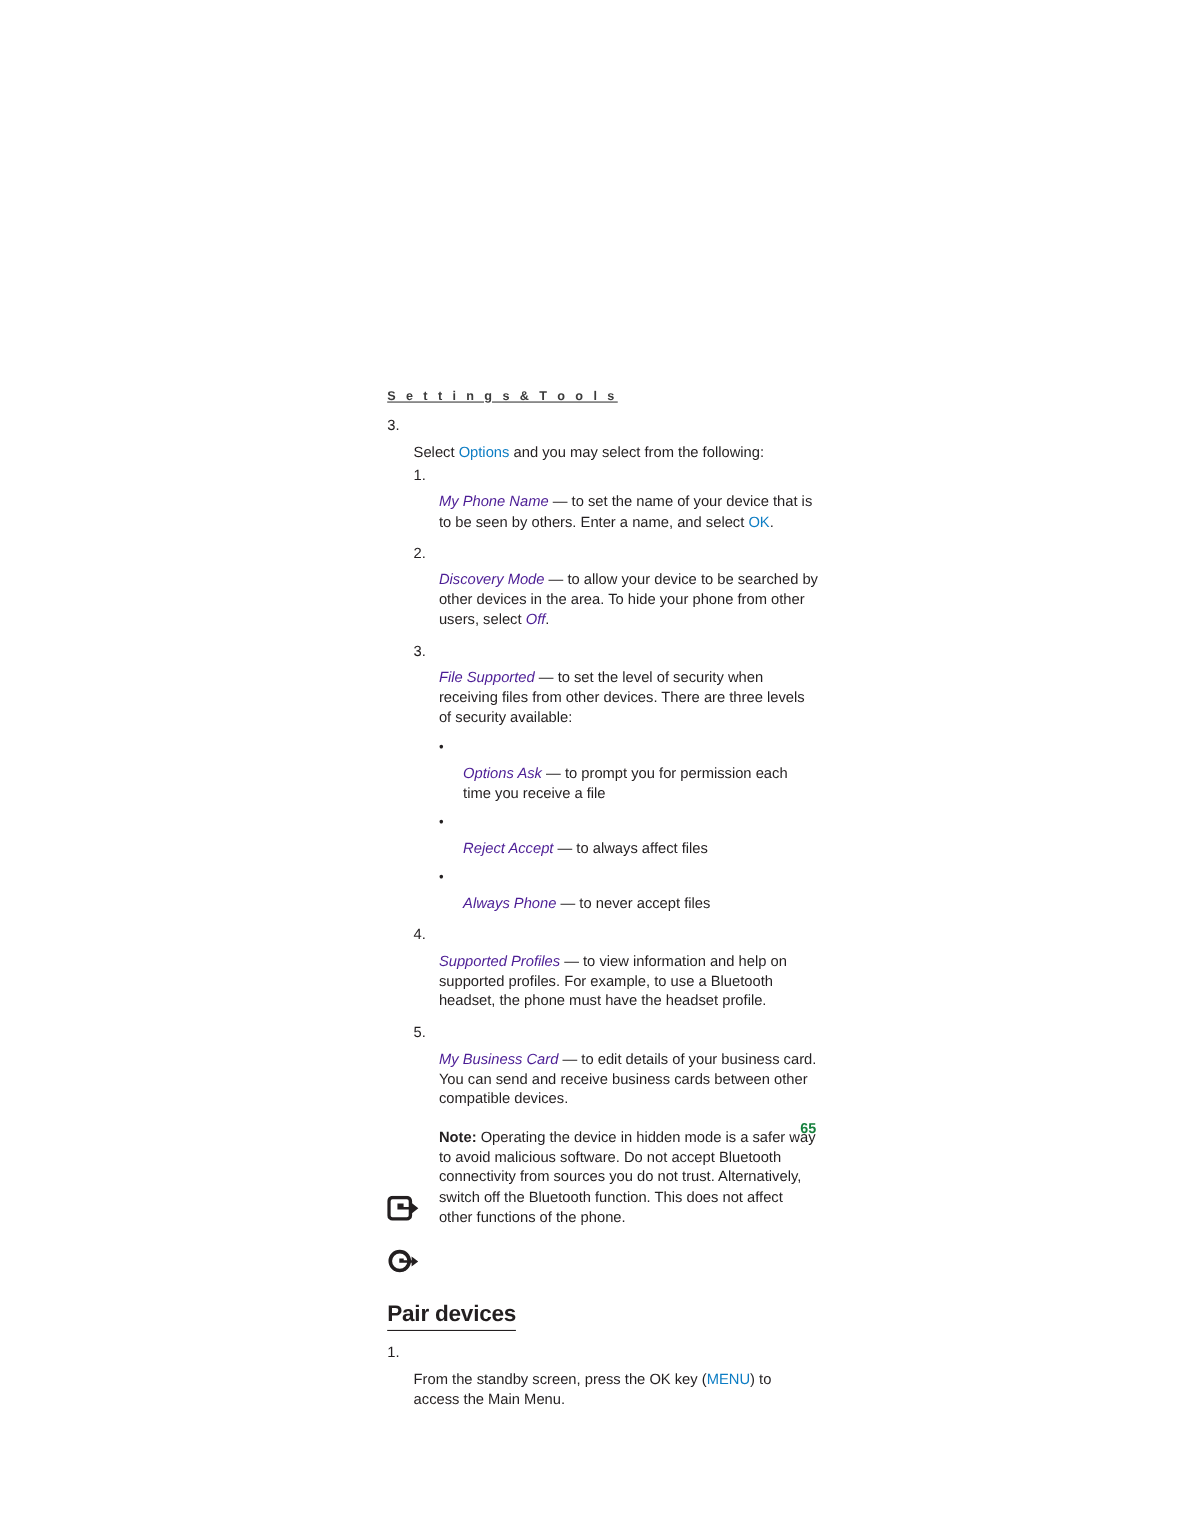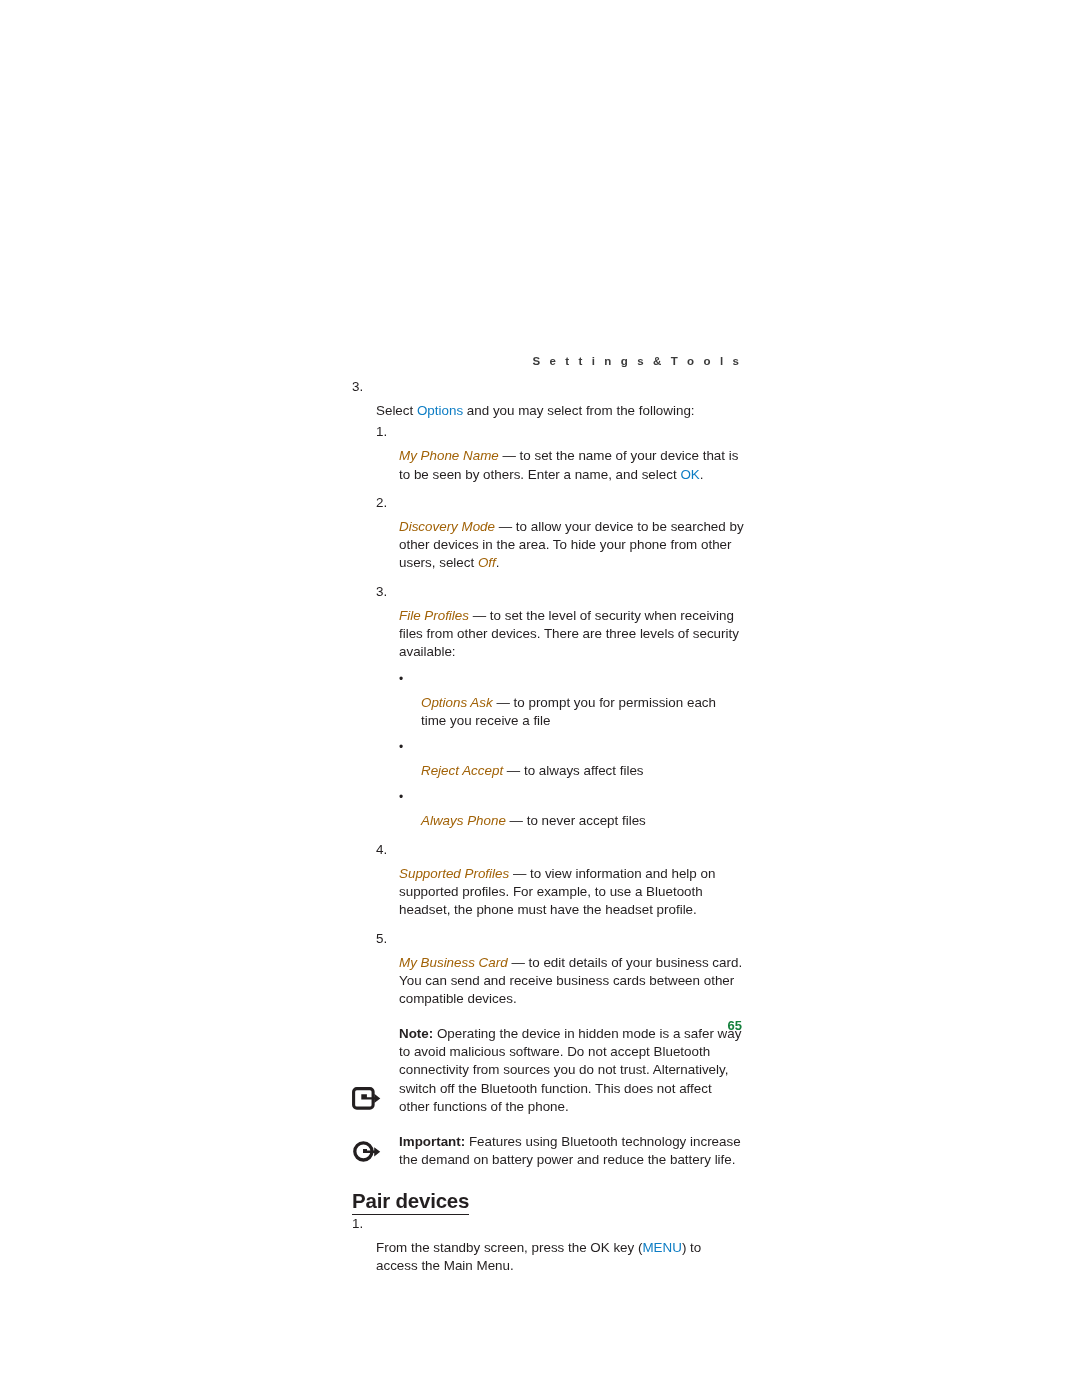--- a/index.html
+++ b/index.html
@@ -24,26 +24,27 @@
     height: 1397px;
     overflow: hidden;
   }
 
   
   .running-header {
     position: absolute;
     left: 352px;
     top: 355px;
     width: 390px;
-    text-align: right;
+    text-align: left;
     font-size: 11.5px;
     font-weight: bold;
     letter-spacing: 3.1px;
     color: #3b3b3b;
     white-space: nowrap;
+    text-decoration: underline;
   }
 
   
   .content {
     position: absolute;
     left: 352px;
     top: 378px;
     width: 392px;
     font-size: 13.4px;
     line-height: 18.3px;
@@ -83,21 +84,21 @@
   }
   .blt > .marker {
     width: 22px;
     font-size: 12px;
     line-height: 18.3px;
   }
 
   .blt-group { margin-top: 2px; }
 
   .term {
-    color: #a16207;
+    color: #4c1d95;
     font-style: italic;
   }
   .kw {
     color: #0d7dc4;
     font-style: normal;
   }
   .dash { color: #231f20; }
   .bold { font-weight: bold; }
 
   
@@ -122,21 +123,21 @@
   .section-head {
     margin-top: 22px;
     font-size: 20.5px;
     font-weight: bold;
     color: #231f20;
     letter-spacing: -0.2px;
     padding-bottom: 4px;
     display: inline-block;
     border-bottom: 1.6px solid #231f20;
   }
-  .head-wrap { }
+  .head-wrap { margin-bottom: 11px; }
 
   .after-head { margin-top: 0; }
 
   
   .folio {
     position: absolute;
     left: 352px;
     top: 1018px;
     width: 390px;
     text-align: right;
@@ -164,21 +165,21 @@
       <div class="rowtext"><span class="term">My Phone Name</span><span class="dash"> — </span><span>to set the name of your device that is to be seen by others. Enter a name, and select </span><span class="kw">OK</span><span>.</span></div>
     </div>
 
     <div class="row lvl2">
       <div class="marker">2.</div>
       <div class="rowtext"><span class="term">Discovery Mode</span><span class="dash"> — </span><span>to allow your device to be searched by other devices in the area. To hide your phone from other users, select </span><span class="term">Off</span><span>.</span></div>
     </div>
 
     <div class="row lvl2" style="margin-bottom:8px;">
       <div class="marker">3.</div>
-      <div class="rowtext"><span class="term">File Profiles</span><span class="dash"> — </span><span>to set the level of security when receiving files from other devices. There are three levels of security available:</span></div>
+      <div class="rowtext"><span class="term">File Supported</span><span class="dash"> — </span><span>to set the level of security when receiving files from other devices. There are three levels of security available:</span></div>
     </div>
 
     <div class="blt-group">
       <div class="row blt">
         <div class="marker">•</div>
         <div class="rowtext"><span class="term">Options Ask</span><span class="dash"> — </span><span>to prompt you for permission each time you receive a file</span></div>
       </div>
       <div class="row blt">
         <div class="marker">•</div>
         <div class="rowtext"><span class="term">Reject Accept</span><span class="dash"> — </span><span>to always affect files</span></div>
@@ -209,21 +210,20 @@
       <div class="callout-text"><span class="bold">Note:</span><span> Operating the device in hidden mode is a safer way to avoid malicious software. Do not accept Bluetooth connectivity from sources you do not trust. Alternatively, switch off the Bluetooth function. This does not affect other functions of the phone.</span></div>
     </div>
 
     <div class="callout imp-gap">
       <div class="icon-cell">
         <svg width="30" height="24" viewBox="0 0 30 24">
           <circle cx="11.4" cy="11.4" r="8.6" fill="none" stroke="#231f20" stroke-width="3.3"></circle>
           <path d="M11.0 9.0 h4.0 v1.6 h7.2 v-3.4 l6.0 4.6 -6.0 4.6 v-3.4 h-11.2 z" fill="#231f20"></path>
         </svg>
       </div>
-      <div class="callout-text"><span class="bold">Important:</span><span> Features using Bluetooth technology increase the demand on battery power and reduce the battery life.</span></div>
     </div>
 
     <div class="head-wrap">
       <div class="section-head">Pair devices</div>
     </div>
 
     <div class="row lvl1 after-head">
       <div class="marker">1.</div>
       <div class="rowtext"><span>From the standby screen, press the OK key (</span><span class="kw">MENU</span><span>) to access the Main Menu.</span></div>
     </div>

